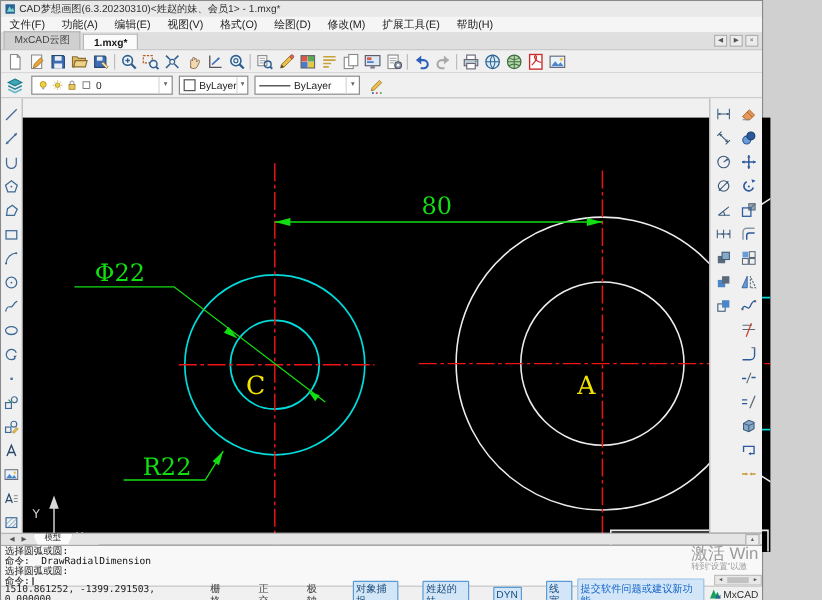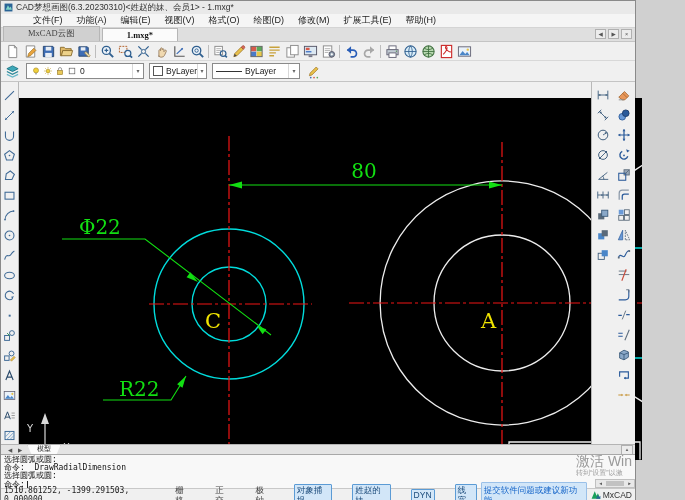--- a/index.html
+++ b/index.html
@@ -1,23 +1,23 @@
 <!DOCTYPE html>
 <html><head>
 <meta charset="utf-8">
 <style>
   html,body{margin:0;padding:0;}
   body{width:685px;height:500px;overflow:hidden;font-family:"Liberation Sans",sans-serif;background:#d0d0d0;}
   .window{position:relative;width:636px;height:500px;background:#f0f0f0;border:1px solid #8a8a8a;box-sizing:border-box;}
   .titlebar{position:absolute;top:0;left:0;right:0;height:13px;background:#e9e9e9;display:flex;align-items:center;gap:3px;padding-left:3px;font-size:8.5px;color:#333;}
   .app-ico svg{width:9px;height:9px;display:block;}
-  .menubar{position:absolute;top:13px;left:0;right:0;height:14px;background:#f5f5f5;border-bottom:1px solid #d4d4d4;display:flex;align-items:center;font-size:9px;color:#222;box-sizing:border-box;padding-left:25px;}
+  .menubar{position:absolute;top:13px;left:0;right:0;height:14px;background:#f5f5f5;border-bottom:1px solid #d4d4d4;display:flex;align-items:center;font-size:9px;color:#222;box-sizing:border-box;}
   .menu-item{padding:0 7px;cursor:default;}
   .tabbar{position:absolute;top:27px;left:0;right:0;height:14px;background:#dfdfdf;border-bottom:1px solid #c4c4c4;display:flex;align-items:flex-end;box-sizing:border-box;}
-  .doc-tab{font-size:8.5px;padding:1px 24px;background:#d0d0d0;border:1px solid #b6b6b6;border-bottom:none;margin-left:2px;color:#444;font-family:Liberation Serif, serif;}
+  .doc-tab{font-size:8.5px;padding:1px 8px;background:#d0d0d0;border:1px solid #b6b6b6;border-bottom:none;margin-left:2px;color:#444;}
   .doc-tab.active{background:#fbfbfb;font-weight:bold;color:#111;}
   .tab-ctrls{margin-left:auto;display:flex;gap:2px;padding:0 3px 2px;}
   .tab-ctrls span{width:11px;height:10px;border:1px solid #b0b0b0;background:#ececec;font-size:5.5px;line-height:9px;text-align:center;color:#555;box-sizing:border-box;}
   .toolbar-main{position:absolute;top:41px;left:0;right:0;height:19px;border-bottom:1px solid #d8d8d8;display:flex;align-items:center;padding-left:2px;box-sizing:border-box;background:#f0f0f0;}
   .tbi{width:18px;height:17px;display:inline-flex;align-items:center;justify-content:center;flex:none;}
   .tbi svg{width:15px;height:15px;display:block;}
   .tb-sep{width:1px;height:13px;background:#bdbdbd;margin:0 2px;display:inline-block;flex:none;}
   .toolbar-props{position:absolute;top:60px;left:0;right:0;height:21px;display:flex;align-items:center;gap:5px;padding-left:2px;border-bottom:1px solid #c4c4c4;box-sizing:border-box;background:#f0f0f0;}
   .icon-slot{display:flex;align-items:center;}
   .combo{height:16px;background:#fff;border:1px solid #8a8a8a;display:flex;align-items:center;font-size:8.5px;color:#222;padding:0 0 0 3px;box-sizing:border-box;}

